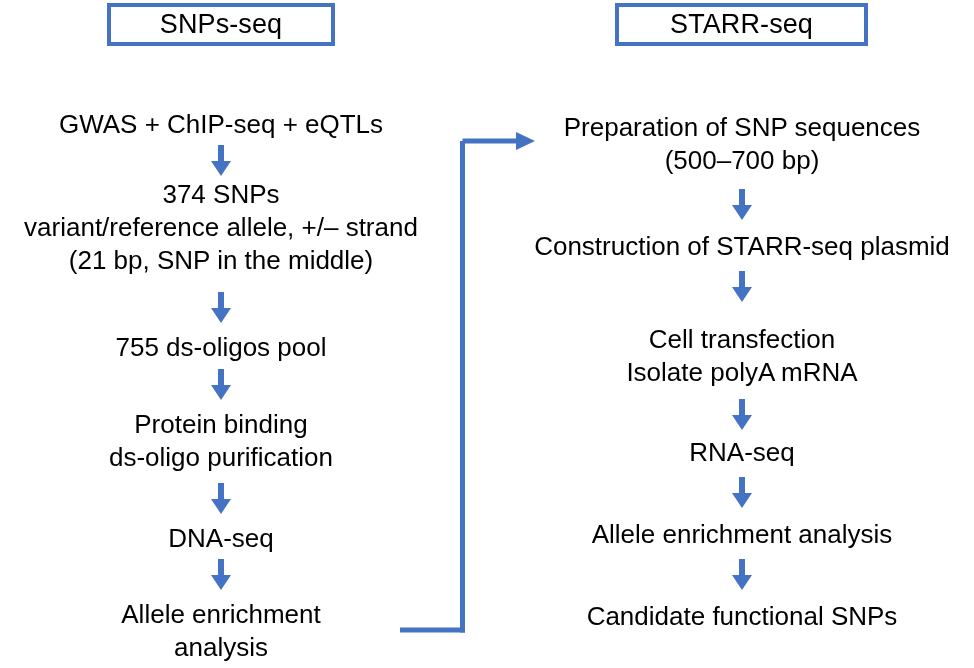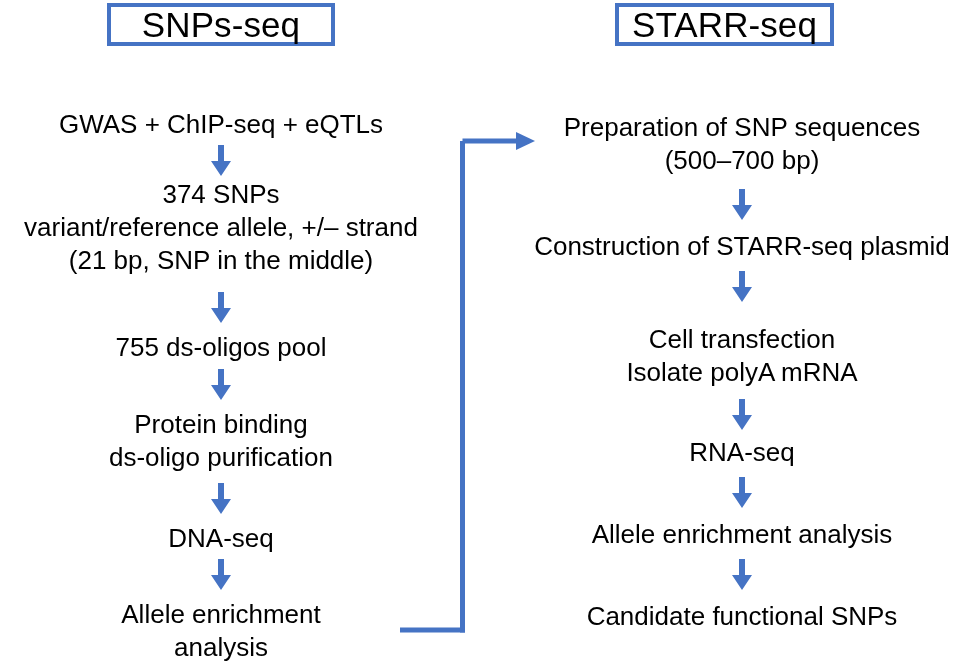--- a/index.html
+++ b/index.html
@@ -21,27 +21,27 @@
   .hdr-box {
     position: absolute;
     box-sizing: border-box;
     border: 4px solid #4573C4;
     background: #ffffff;
     display: flex;
     align-items: center;
     justify-content: center;
   }
   .hdr-label {
-    font-size: 35px;
+    font-size: 27px;
     line-height: 1;
     letter-spacing: 0.1px;
     white-space: nowrap;
   }
   #box-snps  { left: 107px; top: 3px;  width: 228px; height: 43px; }
-  #box-starr { left: 615px; top: 3px;  width: 219px; height: 43px; }
+  #box-starr { left: 615px; top: 3px;  width: 253px; height: 43px; }
 
   
   .step {
     position: absolute;
     text-align: center;
     font-size: 26px;
     line-height: 33px;
     white-space: nowrap;
   }
   .step .line { display: block; }

